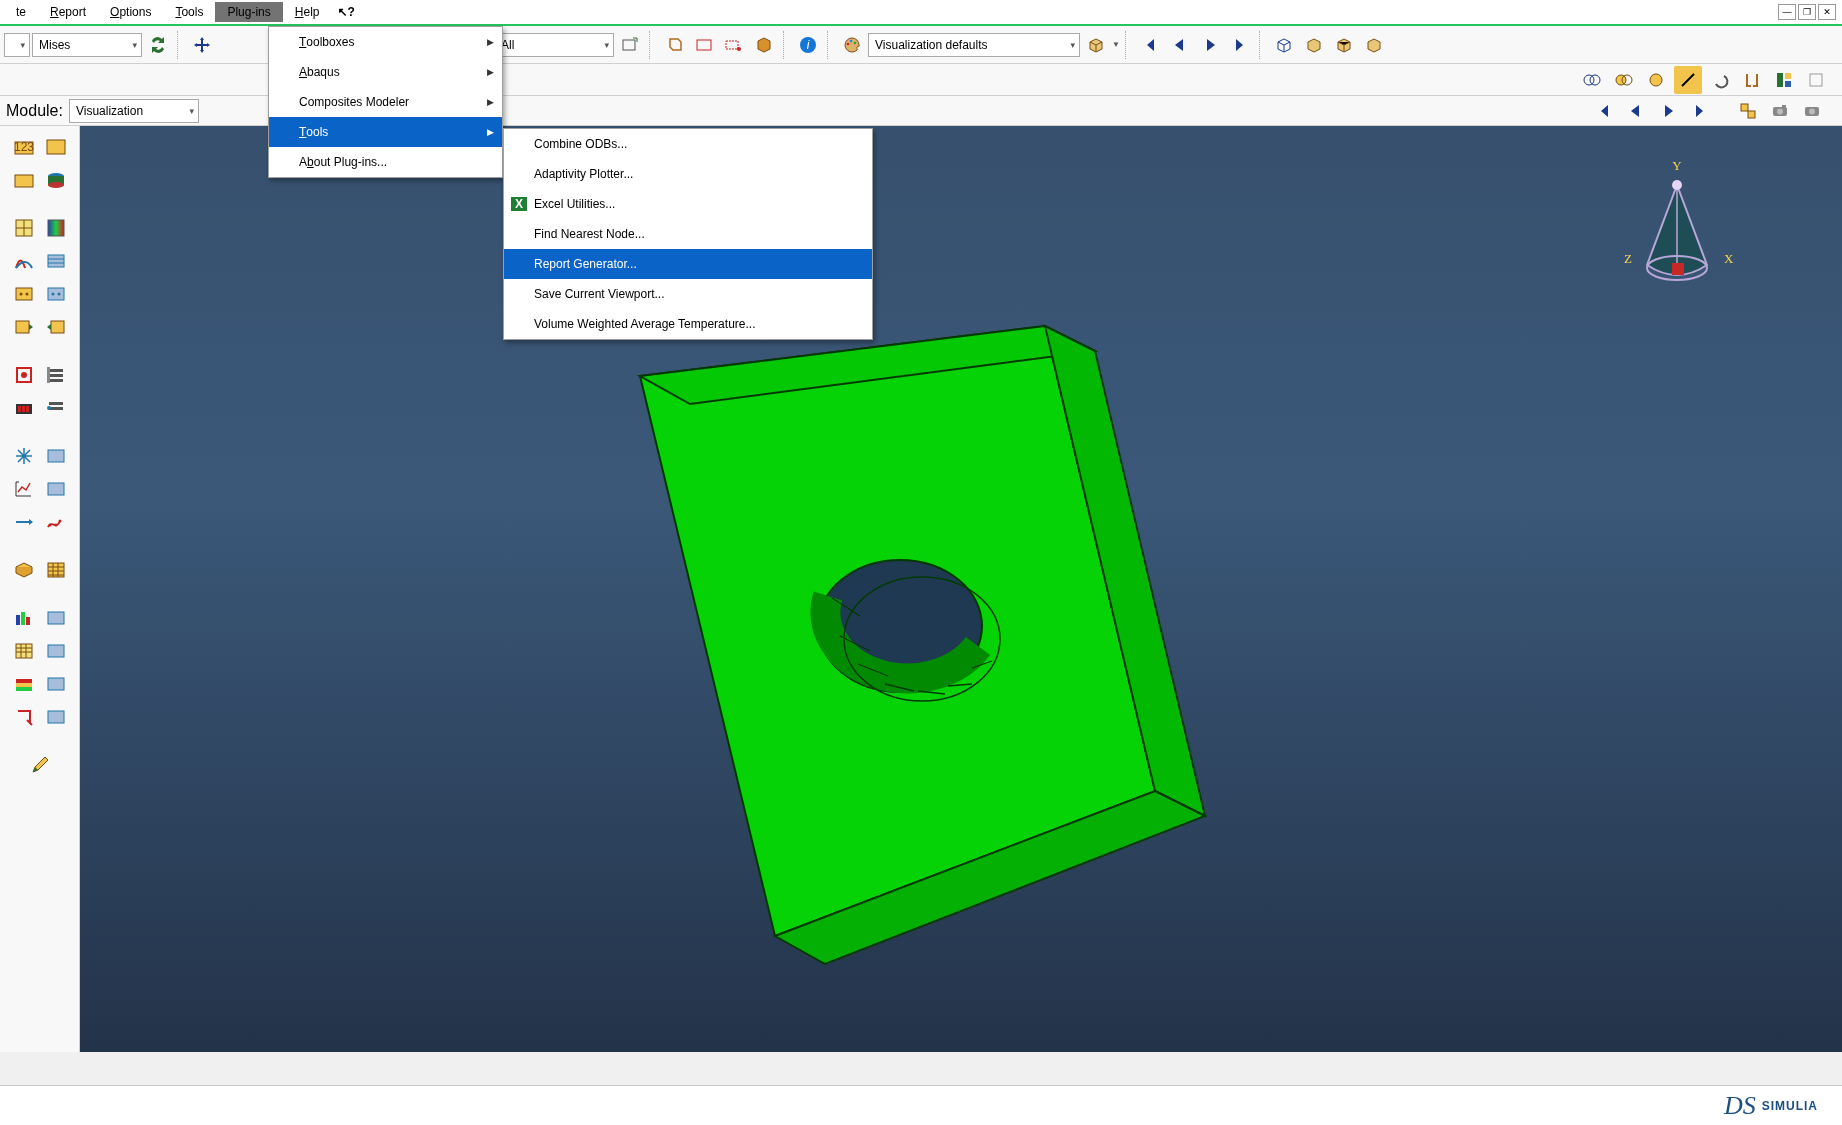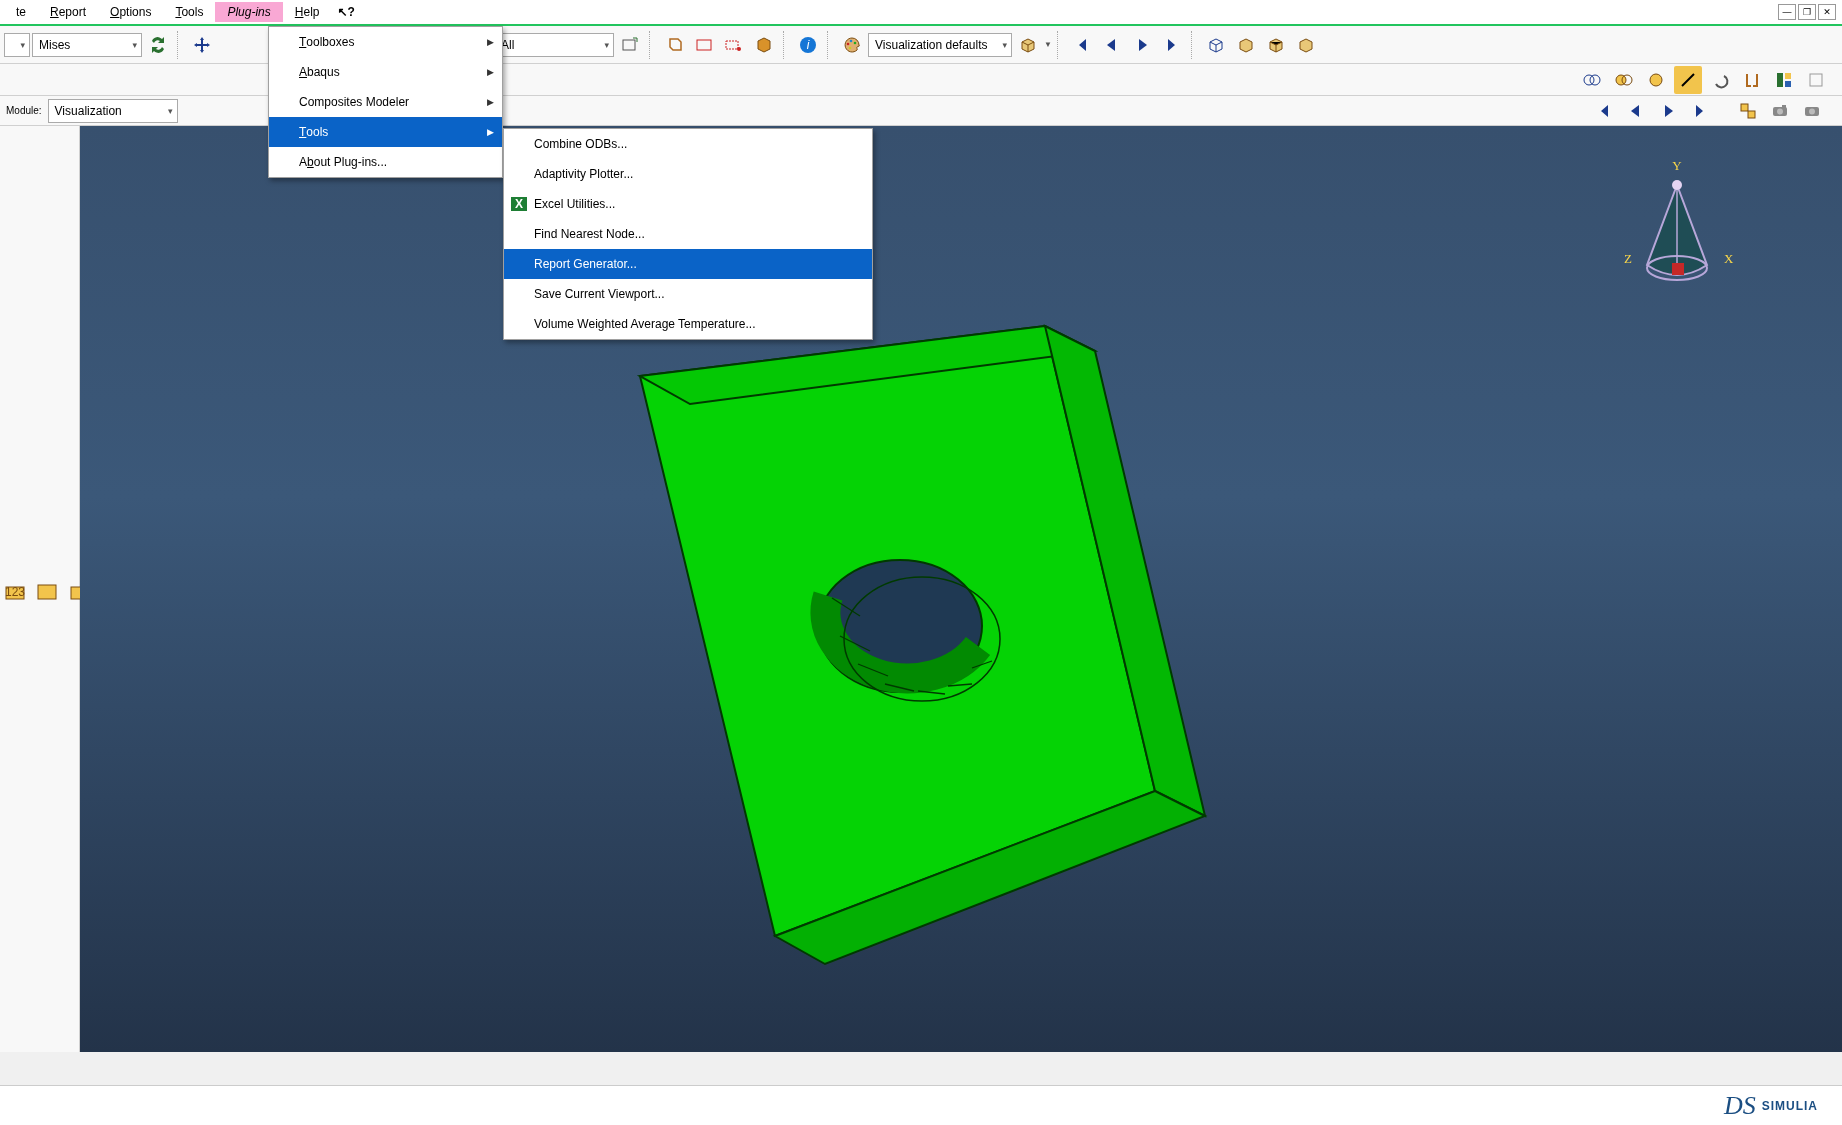--- a/index.html
+++ b/index.html
@@ -2,42 +2,42 @@
 <html><head>
 <meta charset="utf-8">
 <style>
   * { box-sizing: border-box; margin: 0; padding: 0; font-family: "Segoe UI", Tahoma, sans-serif; font-size: 12px; }
   body { background: #f0f0f0; width: 1842px; height: 1125px; overflow: hidden; position: relative; }
 
   
   .menubar { display:flex; align-items:center; height:26px; background:#ffffff; border-bottom:2px solid #22c55e; padding-left:4px; }
   .menubar .item { padding:3px 12px; cursor:default; }
   .menubar .item u { text-decoration: underline; }
-  .menubar .item.open { background:#f9a8d4;font-style:italic; }
+  .menubar .item.open { background:#737373; }
   .menubar .help-cursor { margin-left:6px; font-weight:bold; }
   .win-controls { margin-left:auto; display:flex; gap:2px; padding-right:6px; }
   .win-controls span { width:18px; height:16px; border:1px solid #999; display:flex; align-items:center; justify-content:center; font-size:9px; cursor:default; }
 
   
   .toolbar { display:flex; align-items:center; height:38px; background:#f8f8f8; border-bottom:1px solid #d0d0d0; padding:0 4px; gap:2px; position:relative; }
   .toolbar2 { display:flex; align-items:center; height:32px; background:#f8f8f8; border-bottom:1px solid #d0d0d0; justify-content:flex-end; padding-right:12px; gap:4px; }
   .tool-btn { width:28px; height:28px; border:1px solid transparent; display:flex; align-items:center; justify-content:center; cursor:default; border-radius:2px; }
   .tool-btn svg { width:20px; height:20px; }
   .sep { width:6px; height:28px; border-left:1px dotted #aaa; margin:0 3px; }
   .combo { height:24px; border:1px solid #aaa; background:#fff; display:flex; align-items:center; padding:0 18px 0 6px; position:relative; min-width:50px; }
   .combo::after { content:"▾"; position:absolute; right:4px; color:#555; font-size:9px; }
 
   
   .module-row { display:flex; align-items:center; height:30px; background:#f8f8f8; border-bottom:1px solid #d0d0d0; padding-left:6px; gap:6px; }
-  .module-row .label { font-size:10px; }
+  .module-row .label { font-size:16px; }
   .module-row .nav-right { margin-left:auto; display:flex; gap:4px; padding-right:16px; }
 
   
   .main { display:flex; height:926px; }
-  .sidebar { width:80px; background:#f8f8f8; border-right:1px solid #d0d0d0; display:flex; flex-direction:row; align-items:center; padding-top:6px; gap:3px; }
+  .sidebar { width:80px; background:#f8f8f8; border-right:1px solid #d0d0d0; display:flex; flex-direction:column; align-items:center; padding-top:6px; gap:3px; }
   .side-row { display:flex; gap:2px; }
   .side-btn { width:30px; height:30px; border:1px solid transparent; display:flex; align-items:center; justify-content:center; border-radius:2px; cursor:default; }
   .side-btn svg { width:22px; height:22px; }
   .side-gap { height:12px; }
 
   .viewport { flex:1; background:linear-gradient(to bottom,#37506e 0%, #3b5879 40%, #233349 100%); position:relative; overflow:hidden; }
 
   
   .triad { position:absolute; top:24px; right:90px; width:150px; height:160px; }
   .triad text { font-size:13px; fill:#f8d64a; font-family:"Segoe UI"; }
@@ -149,21 +149,21 @@
   <div class="sep"></div>
   <div class="tool-btn">
       <svg viewBox="0 0 20 20">
         <path d="M10 3a7 7 0 1 0 5 12c1-1-1-2 0-3s3 0 2-2a7 7 0 0 0-7-7z" fill="#e0b070" stroke="#7a4c10"></path>
         <circle cx="6" cy="9" r="1.3" fill="#c22"></circle>
         <circle cx="9" cy="6" r="1.3" fill="#28c"></circle>
         <circle cx="13" cy="8" r="1.3" fill="#2a2"></circle>
         <circle cx="8" cy="13" r="1.3" fill="#cc2"></circle>
       </svg>
     </div>
-  <div class="combo" style="width:144px">
+  <div class="combo" style="width:212px">
       <span>Visualization defaults</span>
     </div>
   <div class="tool-btn">
       <svg viewBox="0 0 20 20">
         <path d="M4 7l6-3 6 3v7l-6 3-6-3z" fill="#e8c878" stroke="#7a4c10"></path>
         <path d="M4 7l6 3 6-3M10 10v7" stroke="#7a4c10" fill="none"></path>
       </svg>
     </div>
   <span style="font-size:8px;color:#555">▼</span>
   <div class="sep"></div>

